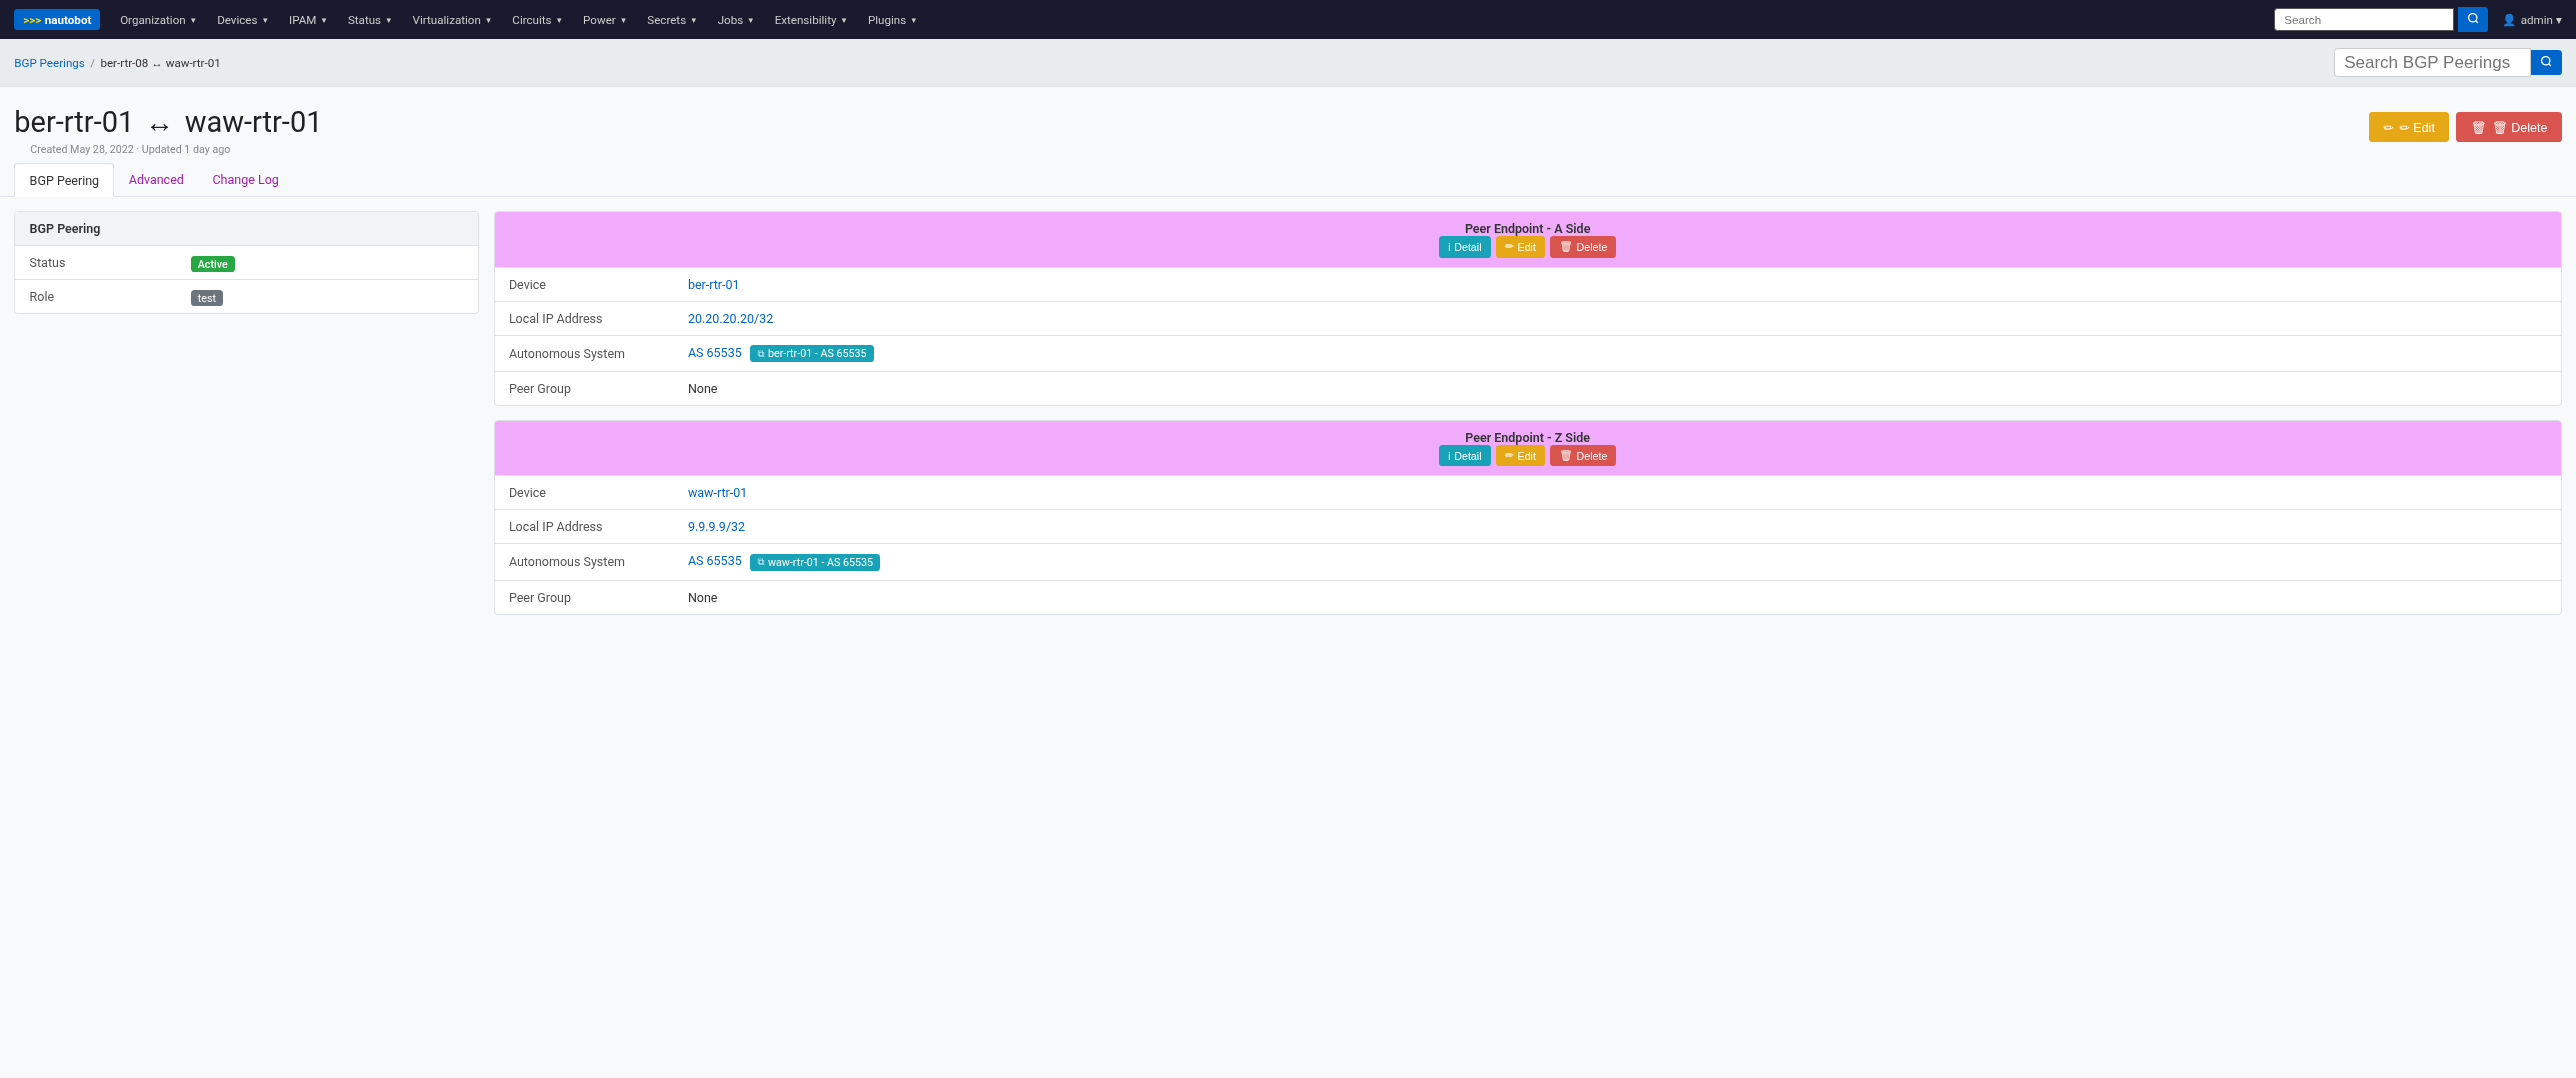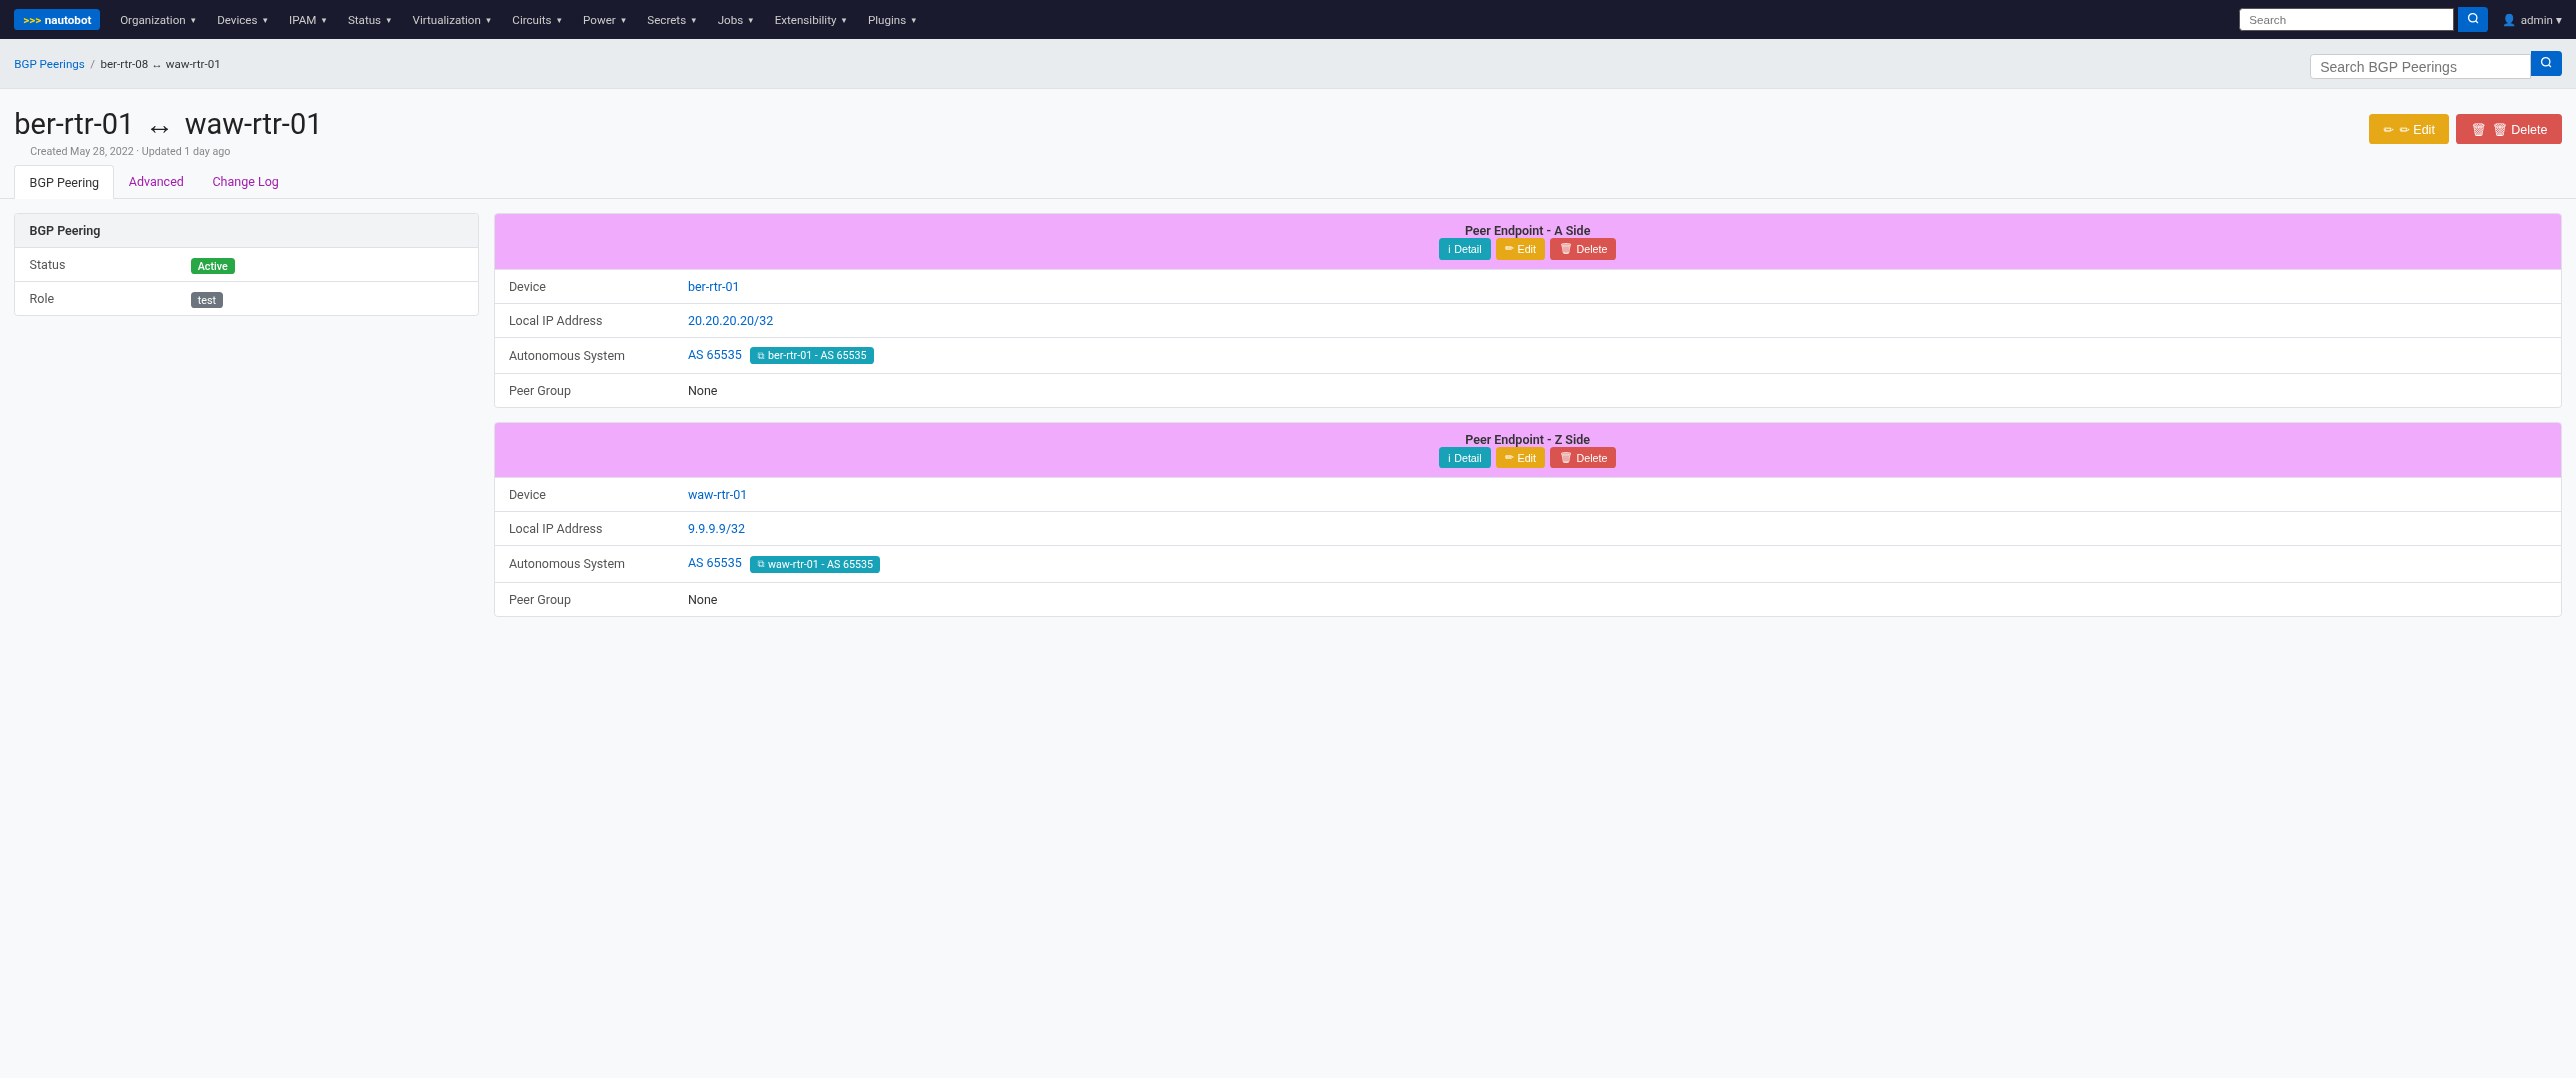--- a/index.html
+++ b/index.html
@@ -44,21 +44,21 @@
       display: flex;
       align-items: center;
       gap: 3.6px;
     }
     .navbar-search input {
       padding: 3.6px 9px;
       border: 0.9px solid #555;
       border-radius: 3.6px 0 0 3.6px;
       background: white;
       font-size: 11.6px;
-      width: 215px;
+      width: 180px;
       outline: none;
     }
     .navbar-search button {
       background: #0066cc;
       border: none;
       color: white;
       padding: 4.5px 9px;
       border-radius: 0 3.6px 3.6px 0;
       cursor: pointer;
     }
@@ -90,24 +90,23 @@
     .breadcrumb-sep { color: #888; }
     .breadcrumb-current { color: #333; }
     .breadcrumb-search {
       display: flex;
       align-items: center;
     }
     .breadcrumb-search input {
       padding: 3.6px 9px;
       border: 0.9px solid #ccc;
       border-radius: 3.6px 0 0 3.6px;
-      font-size: 14px;
-      width: 221px;
+      font-size: 17px;
+      width: 197px;
       outline: none;
-      margin-top: 6px;
     }
     .breadcrumb-search button {
       background: #0066cc;
       border: none;
       color: white;
       padding: 4.5px 9px;
       border-radius: 0 3.6px 3.6px 0;
       cursor: pointer;
     }
 

